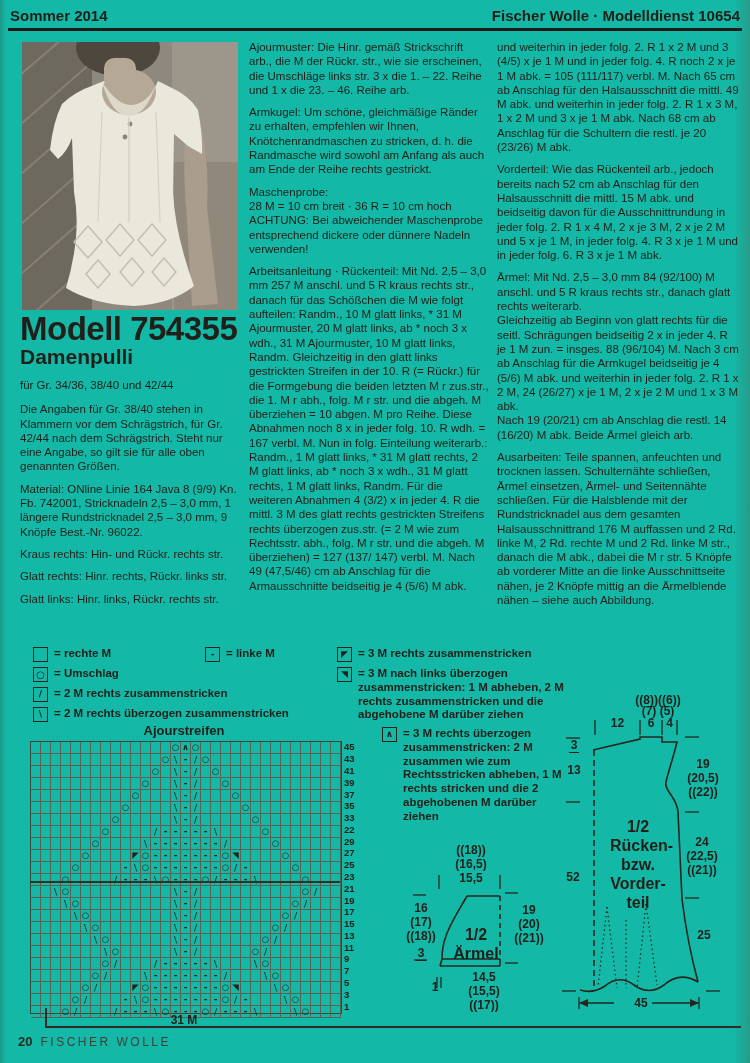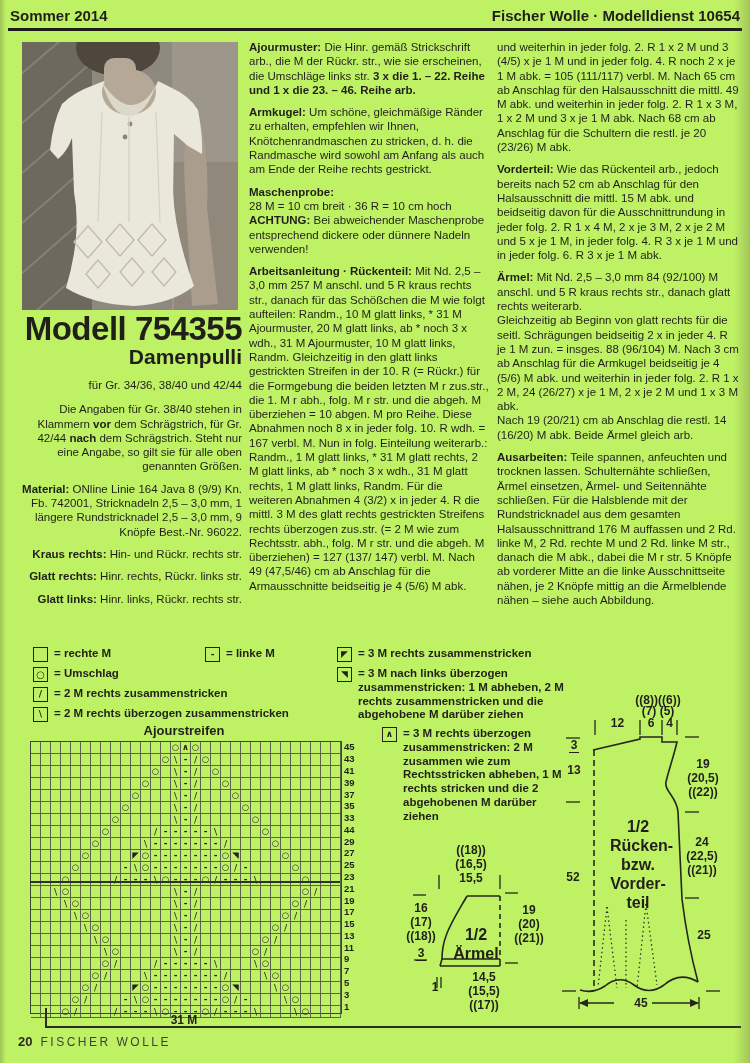--- a/index.html
+++ b/index.html
@@ -1,33 +1,33 @@
 <!DOCTYPE html>
 <html><head>
 <meta charset="utf-8">
 <style>
   html,body{margin:0;padding:0;background:#b8b4aa;}
-  .page{position:relative;width:750px;height:1063px;background:#bef264;overflow:hidden;
+  .page{position:relative;width:750px;height:1063px;background:#14b8a6;overflow:hidden;
         font-family:"Liberation Sans",sans-serif;color:#211f1a;}
   .edge{position:absolute;top:0;bottom:0;pointer-events:none;z-index:50;}
   .edge-right{right:0;width:16px;background:linear-gradient(to right,rgba(0,0,0,0),rgba(86,80,64,.28));}
   .edge-left{left:0;width:6px;background:linear-gradient(to right,rgba(60,55,45,.25),rgba(0,0,0,0));}
 
   
   .hdr-left{position:absolute;left:10px;top:7px;font-size:15px;font-weight:700;}
   .hdr-right{position:absolute;right:10px;top:7px;font-size:15px;font-weight:700;}
   .hdr-rule{position:absolute;left:8px;top:28px;width:734px;height:2.5px;background:#1c1b17;}
 
   
   .col{position:absolute;font-size:11.5px;line-height:14.3px;}
   #col-mid{left:249px;top:40px;width:240px;}
   #col-right{left:497px;top:40px;width:242px;}
-  #col-left-text{left:20px;top:312px;width:222px;text-align:right;}
+  #col-left-text{left:20px;top:312px;width:222px;}
   .para{margin:0 0 8px 0;white-space:pre-line;}
-  b{font-weight:700;}
+  b{font-weight:400;}
   #model-title{font-size:33px;font-weight:700;letter-spacing:-.5px;line-height:1.05;margin:0;}
   #subtitle{font-size:21px;font-weight:700;margin:3px 0 14px 0;}
   #sizes-line{margin:0 0 10px 0;}
 
   
   #photo{position:absolute;left:22px;top:42px;width:216px;height:268px;background:#8e897e;overflow:hidden;}
 
   
   .legend{position:absolute;font-size:11.5px;font-weight:700;line-height:13.8px;}
   #legend-left{left:33px;top:647px;width:300px;}
@@ -923,21 +923,21 @@
     </div>
   <div class="chart-heavy"></div>
   <div id="rownums">
       <div>45</div>
       <div>43</div>
       <div>41</div>
       <div>39</div>
       <div>37</div>
       <div>35</div>
       <div>33</div>
-      <div>44</div>
+      <div>22</div>
       <div>29</div>
       <div>27</div>
       <div>25</div>
       <div>23</div>
       <div>21</div>
       <div>19</div>
       <div>17</div>
       <div>15</div>
       <div>13</div>
       <div>11</div>

